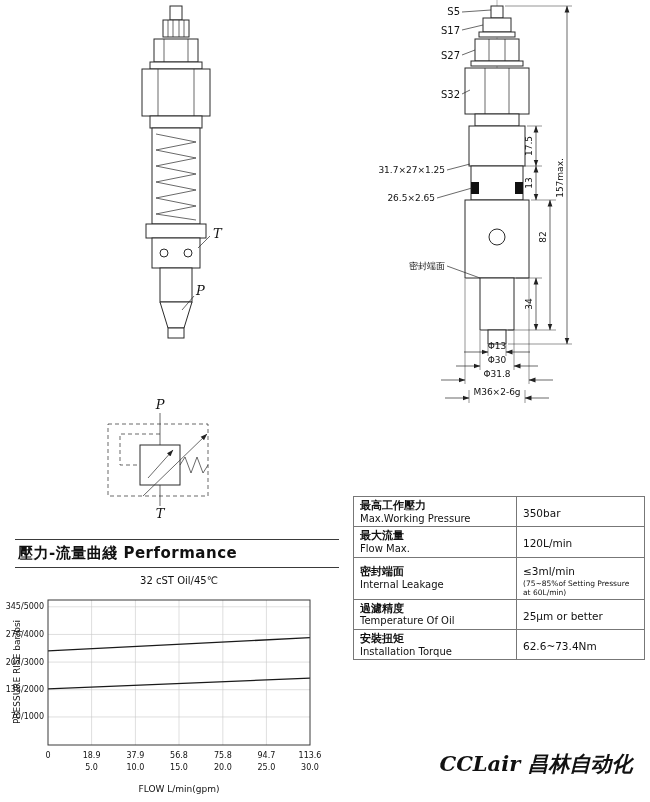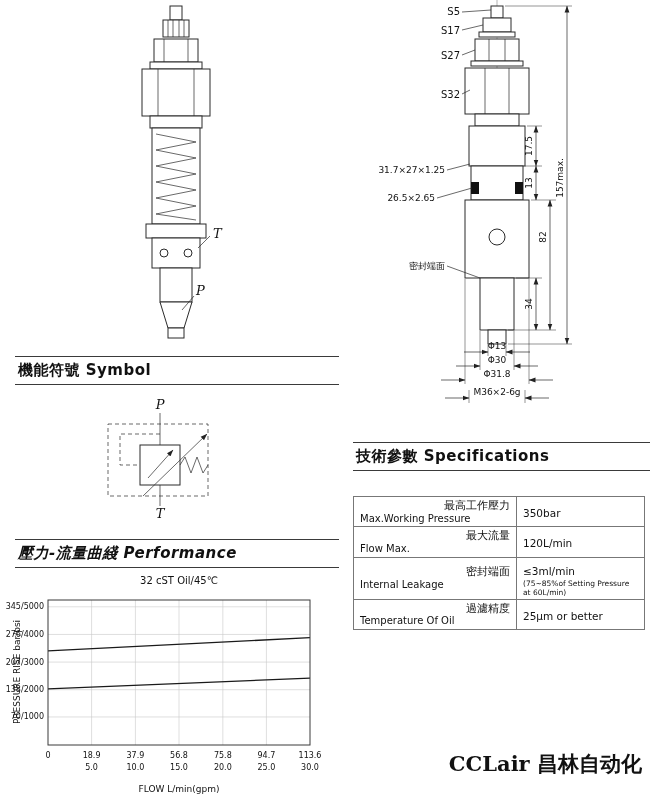--- a/index.html
+++ b/index.html
@@ -22,21 +22,21 @@
   .port-label{font-size:13px;font-family:"DejaVu Serif","Liberation Serif",serif;font-style:italic;}
 
   
   .section-heading{border-top:1.5px solid #3a3a3a;border-bottom:1.5px solid #3a3a3a;
     padding:4px 3px;font-size:15px;font-weight:bold;letter-spacing:0.5px;background:#fff;}
 
   
   table.specs{border-collapse:collapse;width:292px;}
   .specs td{border:1px solid #777;padding:2px 6px;vertical-align:middle;}
   .specs td.lbl{width:150px;}
-  .specs .cn{font-size:11px;font-weight:normal;line-height:1.25;text-align:right;}
+  .specs .cn{font-size:11px;font-weight:bold;line-height:1.25;}
   .specs .en{font-size:10px;line-height:1.15;}
   .specs .val-main{font-size:10.5px;}
   .specs .note{display:block;font-size:7.5px;line-height:1.2;}
 
   
   .grid{stroke:#c9c9c9;stroke-width:0.6;}
   .plot-border{fill:none;stroke:#3a3a3a;stroke-width:1;}
   .series-line{fill:none;stroke:#1a1a1a;stroke-width:1.3;}
   .tick{font-size:8px;}
   .chart-title{font-size:10px;}
@@ -181,38 +181,35 @@
       <text class="dimtext" x="149" y="377" text-anchor="middle">Φ31.8</text>
 
       <line class="ext" x1="121" y1="390" x2="121" y2="403"></line>
       <line class="ext" x1="177" y1="390" x2="177" y2="403"></line>
       <line class="dimline" x1="97" y1="398" x2="121" y2="398" marker-end="url(#arr)"></line>
       <line class="dimline" x1="201" y1="398" x2="177" y2="398" marker-end="url(#arr)"></line>
       <text class="dimtext" x="149" y="395" text-anchor="middle">M36×2-6g</text>
     </g>
   </svg>
 
-  <div class="section-heading abs" style="left:15px;top:356px;width:318px;">
-    <span>機能符號 Symbol</span>
-  </div>
 
   <svg class="abs" style="left:95px;top:398px;" width="140" height="135" viewBox="0 0 140 135">
     <text x="65" y="11" text-anchor="middle" class="port-label">P</text>
     <line class="thin" x1="65" y1="15" x2="65" y2="47"></line>
     <rect class="thin dashed" x="13" y="26" width="100" height="72"></rect>
     <rect class="outline" x="45" y="47" width="40" height="40"></rect>
     <line class="thin" x1="53" y1="80" x2="78" y2="52" marker-end="url(#arr)"></line>
     <polyline class="thin" points="85,67 90,59 96,75 102,59 108,75 113,67"></polyline>
     <line class="thin" x1="48" y1="98" x2="112" y2="36" marker-end="url(#arr)"></line>
     <polyline class="thin dashed" points="65,36 25,36 25,67 45,67"></polyline>
     <line class="thin" x1="65" y1="87" x2="65" y2="108"></line>
     <text x="65" y="120" text-anchor="middle" class="port-label">T</text>
   </svg>
 
-  <div class="section-heading abs" style="left:15px;top:539px;width:318px;font-style:italic;">
+  <div class="section-heading abs" style="left:15px;top:539px;width:318px;">
     <span>壓力-流量曲綫 Performance</span>
   </div>
 
   <svg id="perf-chart" class="abs" style="left:8px;top:566px;" width="335" height="236" viewBox="0 0 335 236">
     <text class="chart-title" x="171" y="18" text-anchor="middle">32 cST Oil/45℃</text>
     <text class="axis-label" x="12" y="106" text-anchor="middle" transform="rotate(-90 12 106)">PRESSURE RISE bar/psi</text>
     <text class="axis-label" x="171" y="226" text-anchor="middle">FLOW L/min(gpm)</text>
     <g id="chart-generated">
         <line x1="40" y1="40.80939226519337" x2="302" y2="40.80939226519337" class="grid"></line>
         <text x="36" y="43.30939226519337" class="tick" text-anchor="end">345/5000</text>
@@ -241,23 +238,20 @@
         <text x="258.41021126760563" y="192" class="tick" text-anchor="middle">94.7</text>
         <text x="258.41021126760563" y="204" class="tick" text-anchor="middle">25.0</text>
         <text x="302" y="192" class="tick" text-anchor="middle">113.6</text>
         <text x="302" y="204" class="tick" text-anchor="middle">30.0</text>
         <polyline points="40,84.87016574585635 302,71.65193370165746" class="series-line"></polyline>
         <polyline points="40,122.92265193370166 302,112.10773480662984" class="series-line"></polyline>
       </g>
     <rect class="plot-border" x="40" y="34" width="262" height="145"></rect>
   </svg>
 
-  <div class="section-heading abs" style="left:353px;top:442px;width:292px;">
-    <span>技術參數 Specifications</span>
-  </div>
 
   <table class="specs abs" style="left:353px;top:496px;">
     <tbody>
       <tr>
         <td class="lbl">
             <div class="cn">最高工作壓力</div>
             <div class="en">Max.Working Pressure</div>
           </td>
         <td class="val"><span class="val-main">350bar</span><span class="note"></span></td>
       </tr>
@@ -275,21 +269,28 @@
           </td>
         <td class="val"><span class="val-main">≤3ml/min</span><span class="note">(75~85%of Setting Pressure at 60L/min)</span></td>
       </tr>
       <tr>
         <td class="lbl">
             <div class="cn">過濾精度</div>
             <div class="en">Temperature Of Oil</div>
           </td>
         <td class="val"><span class="val-main">25μm or better</span><span class="note"></span></td>
       </tr>
+      <tr>
+        <td class="lbl">
+            <div class="cn">安裝扭矩</div>
+            <div class="en">Installation Torque</div>
+          </td>
+        <td class="val"><span class="val-main">62.6~73.4Nm</span><span class="note"></span></td>
+      </tr>
     </tbody>
   </table>
 
-  <div class="brand abs" style="left:430px;top:750px;width:212px;text-align:right;">
+  <div class="brand abs" style="left:430px;top:750px;width:212px;text-align:center;font-style:italic;">
     <span class="brand-latin">CCLair</span>
     <span class="brand-cjk">昌林自动化</span>
   </div>
 
 </div>
 
 </body></html>

